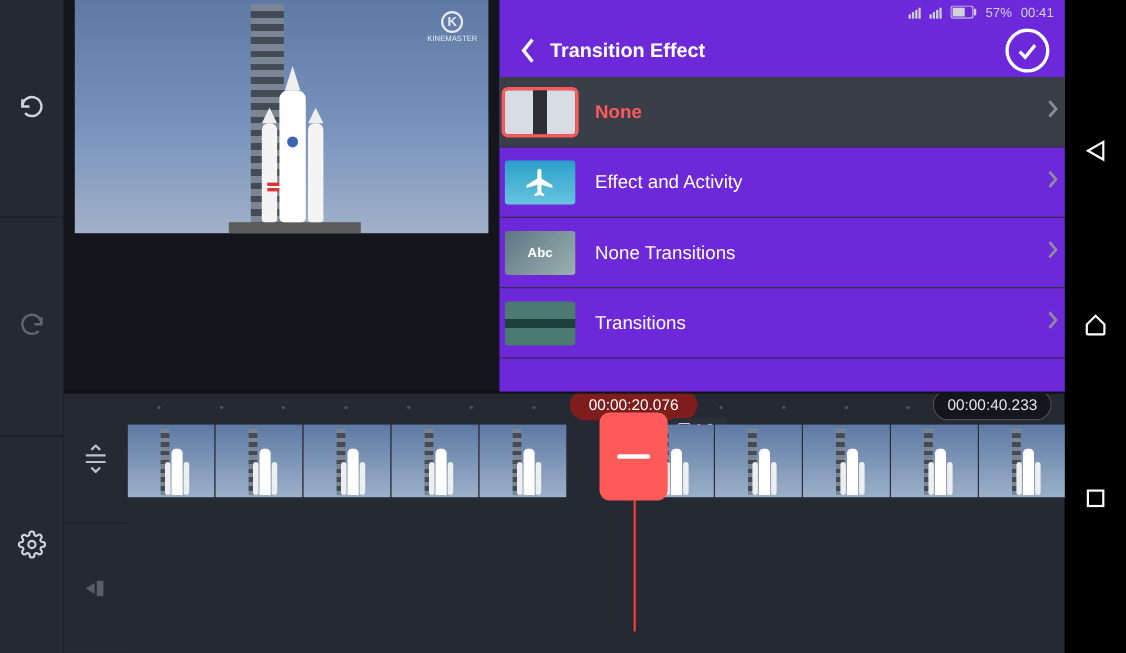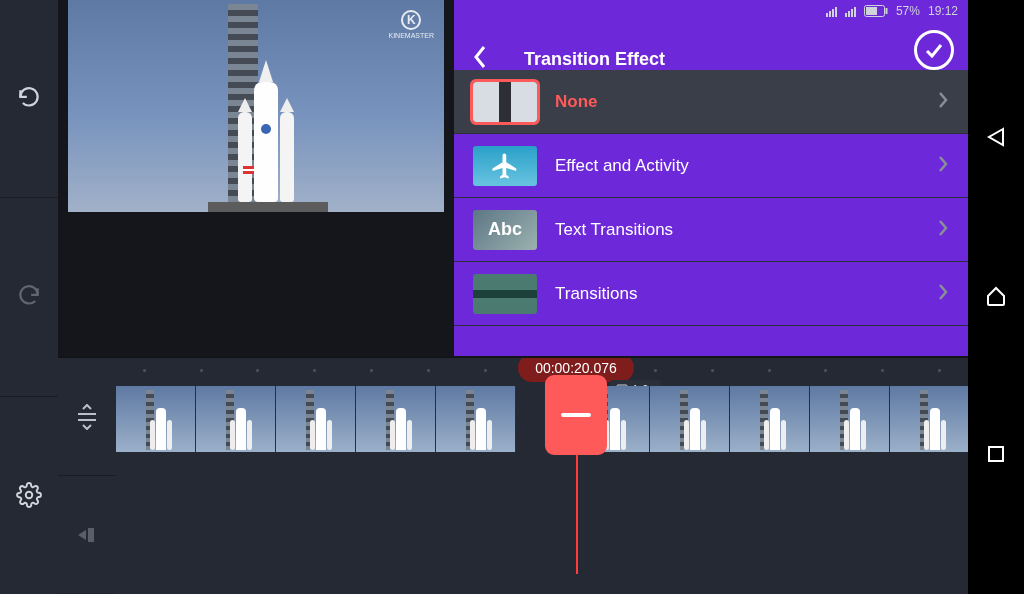--- a/index.html
+++ b/index.html
@@ -34,33 +34,33 @@
   .insignia { position: absolute; top: 42px; left: 7px; width: 10px; height: 10px; border-radius: 50%; background: #3a66b3; }
   .flag { position: absolute; bottom: 28px; left: 5px; width: 14px; height: 8px; background: linear-gradient(#d33 0 33%, #fff 33% 66%, #d33 66%); }
   .watermark { position:absolute; top:10px; right:10px; text-align:center; color:#fff; font-size:7px; opacity:.85; }
   .watermark .circ{ width:20px; height:20px; border:2px solid #fff; border-radius:50%; margin:0 auto 2px; display:flex; align-items:center; justify-content:center; font-size:12px; font-weight:bold;}
 
   
   .options-panel { flex: 1; background: #6d28d9; display: flex; flex-direction: column; position: relative; }
   .status-bar { height: 22px; display:flex; justify-content:flex-end; align-items:center; gap:8px; padding:0 10px; font-size:12px; color:#cfd3da; }
   .status-bar .signal { display:flex; align-items:flex-end; gap:1px; height:12px;}
   .status-bar .signal span{ width:2px; background:#cfd3da; }
-  .panel-header { height: 48px; display:flex; align-items:flex-end; padding:0 6px;gap:24px; }
+  .panel-header { height: 48px; display:flex; align-items:center; padding:0 6px; }
   .panel-header .back { width:40px; display:flex; align-items:center; justify-content:center; cursor:pointer;}
   .panel-title { font-size:18px; font-weight:600; }
   .confirm-btn { margin-left:auto; width:40px; height:40px; border:3px solid #fff; border-radius:50%; display:flex; align-items:center; justify-content:center; margin-right:8px; cursor:pointer;}
   .options-list { display:flex; flex-direction:column; }
-  .option-row { height:64px; display:flex; align-items:center; padding:0 19px; border-bottom:1px solid #2b2f3a; cursor:pointer; }
+  .option-row { height:64px; display:flex; align-items:center; padding:0 5px; border-bottom:1px solid #2b2f3a; cursor:pointer; }
   .option-row.selected { background:#3a3e49; }
   .option-row.selected .opt-label { color:#ff5a5a; font-weight:600; }
   .thumb { width:64px; height:40px; border-radius:3px; background:#444; margin-right:18px; position:relative; overflow:hidden;}
   .option-row.selected .thumb { outline:3px solid #ff5a5a; }
   .thumb-none { background: linear-gradient(90deg,#d8dde4 0 40%, #2d2f35 40% 60%, #d8dde4 60%); }
   .thumb-travel { background: linear-gradient(#2aa0c9,#68c4e0); display:flex; align-items:center; justify-content:center;}
-  .thumb-text { background: linear-gradient(135deg,#5d7685,#9bb2af); color:#fff; font-weight:bold; display:flex; align-items:center; justify-content:center; font-size:18px;}
+  .thumb-text { background: linear-gradient(135deg,#5d7685,#9bb2af); color:#fff; font-weight:bold; display:flex; align-items:center; justify-content:center; font-size:12px;}
   .thumb-sent { background: linear-gradient(#4a7a70 0 40%, #1c403a 40% 60%, #4a7a70 60%); }
   .opt-label { font-size:17px; color:#fff; }
   .chevron { margin-left:auto; color:#888; }
 
   
   .lower { flex:1; display:flex; background:#252934; }
   .left-timeline-tools { width:58px; display:flex; flex-direction:column; }
   .left-timeline-tools .tt-btn{ flex:1; display:flex; align-items:center; justify-content:center; color:#bcc0c8; border-bottom:1px solid #1a1d25; }
   .timeline-container { flex:1; position:relative; overflow:hidden; }
   .dots-row { height:24px; display:flex; align-items:center; justify-content:space-around; }
@@ -152,21 +152,21 @@
               <span style="height:6px"></span>
               <span style="height:8px"></span>
               <span style="height:10px"></span>
             </div>
           <svg width="24" height="12" viewBox="0 0 24 12" fill="none">
               <rect x="0.5" y="0.5" width="20" height="11" rx="2" stroke="#cfd3da"></rect>
               <rect x="21.5" y="3" width="2" height="6" fill="#cfd3da"></rect>
               <rect x="2" y="2" width="11" height="8" fill="#cfd3da"></rect>
             </svg>
           <span>57%</span>
-          <span>19:12</span>
+          <span>00:41</span>
         </div>
         <div class="panel-header">
           <div class="back">
             <svg width="16" height="26" viewBox="0 0 16 26" fill="none" stroke="#fff" stroke-width="3">
                 <polyline points="12 3 4 13 12 23"></polyline>
               </svg>
           </div>
           <div class="panel-title">Transition Effect</div>
           <div class="confirm-btn">
             <svg width="20" height="20" viewBox="0 0 20 20" fill="none" stroke="#fff" stroke-width="3">
@@ -188,21 +188,21 @@
                   <path d="M21 16v-2l-8-5V3.5a1.5 1.5 0 0 0-3 0V9l-8 5v2l8-2.5V19l-2 1.5V22l3.5-1 3.5 1v-1.5L13 19v-5.5l8 2.5z"></path>
                 </svg>
             </div>
             <span class="opt-label">Effect and Activity</span>
             <span class="chevron"><svg width="12" height="20" viewBox="0 0 12 20" stroke="#8a8e98" stroke-width="2.5" fill="none">
                   <polyline points="3 3 9 10 3 17"></polyline>
                 </svg></span>
           </div>
           <div class="option-row">
             <div class="thumb thumb-text">Abc</div>
-            <span class="opt-label">Text Transitions</span>
+            <span class="opt-label">None Transitions</span>
             <span class="chevron"><svg width="12" height="20" viewBox="0 0 12 20" stroke="#8a8e98" stroke-width="2.5" fill="none">
                   <polyline points="3 3 9 10 3 17"></polyline>
                 </svg></span>
           </div>
           <div class="option-row">
             <div class="thumb thumb-sent"></div>
             <span class="opt-label">Transitions</span>
             <span class="chevron"><svg width="12" height="20" viewBox="0 0 12 20" stroke="#8a8e98" stroke-width="2.5" fill="none">
                   <polyline points="3 3 9 10 3 17"></polyline>
                 </svg></span>
@@ -244,20 +244,21 @@
             <span></span>
             <span></span>
             <span></span>
             <span></span>
         </div>
         <div class="track">
           <div class="playhead">
             <div class="pill">00:00:20.076</div>
             <div class="line"></div>
           </div>
+          <div class="duration-pill">00:00:40.233</div>
           <div class="speed-tag">
             <svg viewBox="0 0 12 12" fill="none" stroke="currentColor">
                 <rect x="1" y="1" width="10" height="10" rx="1"></rect>
                 <circle cx="4" cy="4" r="0.8" fill="currentColor"></circle>
                 <circle cx="8" cy="4" r="0.8" fill="currentColor"></circle>
                 <circle cx="4" cy="8" r="0.8" fill="currentColor"></circle>
                 <circle cx="8" cy="8" r="0.8" fill="currentColor"></circle>
               </svg>
             <span>1.0x</span>
           </div>

